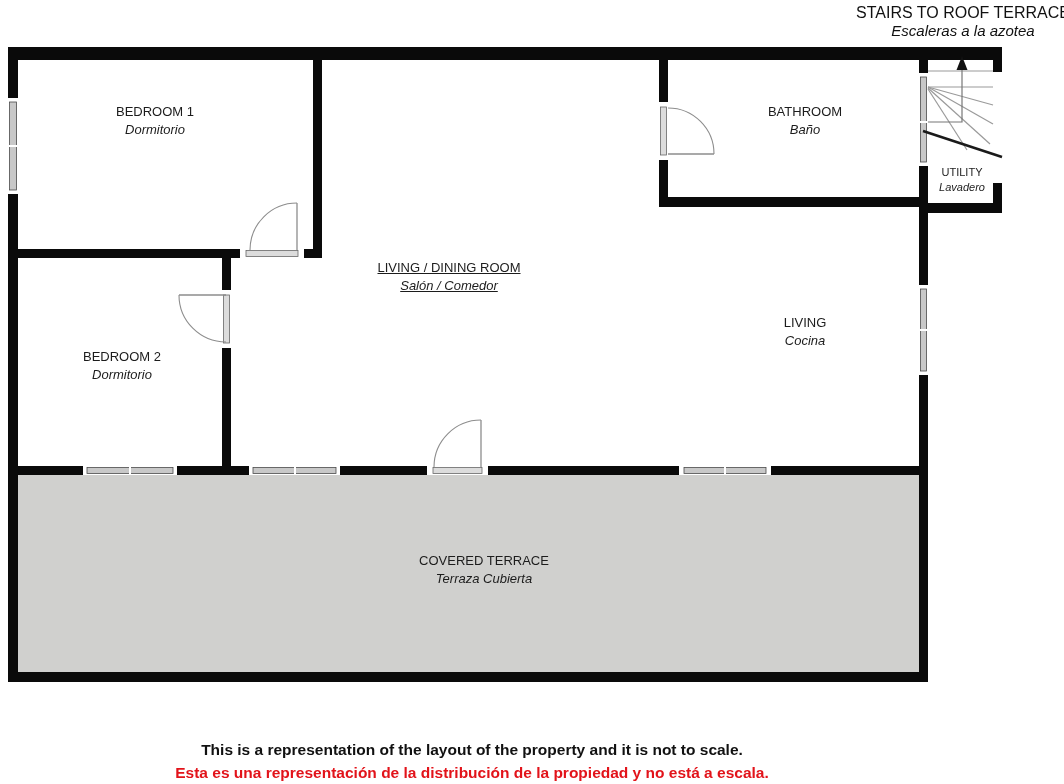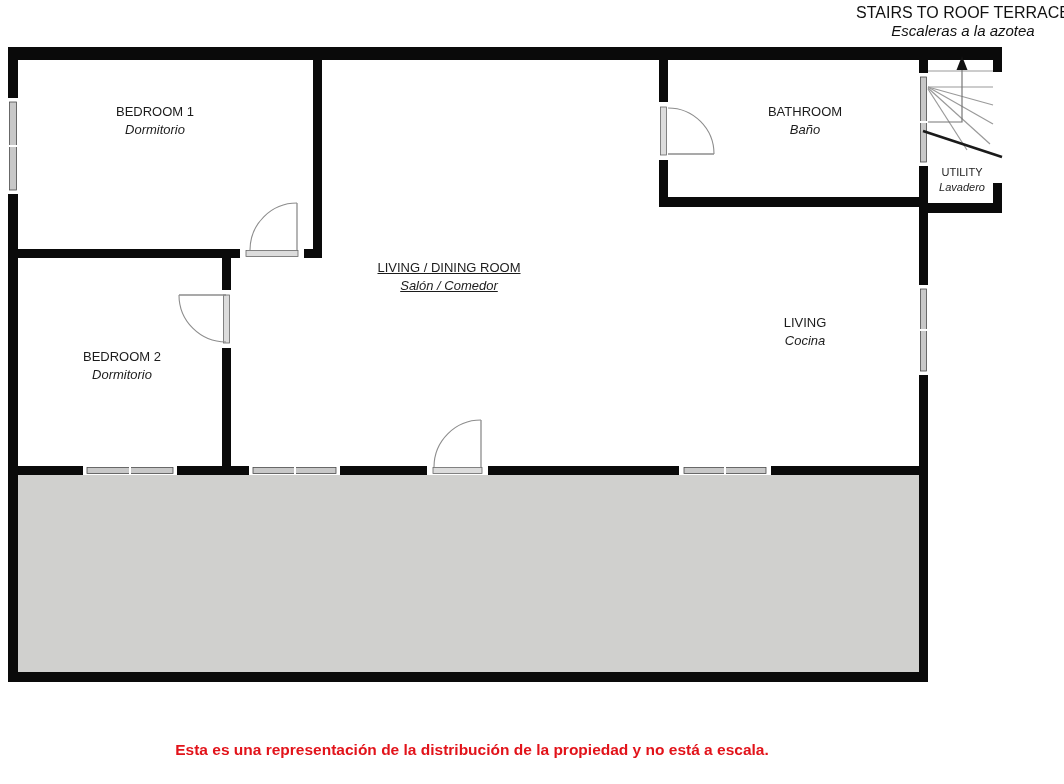--- a/index.html
+++ b/index.html
@@ -178,18 +178,23 @@
   <div class="room-label" style="left:805px; top:314px;">
     <div class="en">LIVING</div>
     <div class="es">Cocina</div>
   </div>
 
   <div class="room-label" style="left:122px; top:348px;">
     <div class="en">BEDROOM 2</div>
     <div class="es">Dormitorio</div>
   </div>
 
+  <div class="room-label" style="left:484px; top:552px;">
+    <div class="en">COVERED TERRACE</div>
+    <div class="es">Terraza Cubierta</div>
+  </div>
 
   <div class="disclaimer" style="left:472px; top:738px;">
+    <div class="en">This is a representation of the layout of the property and it is not to scale.</div>
     <div class="es">Esta es una representación de la distribución de la propiedad y no está a escala.</div>
   </div>
 
 </div>
 
 </body></html>

